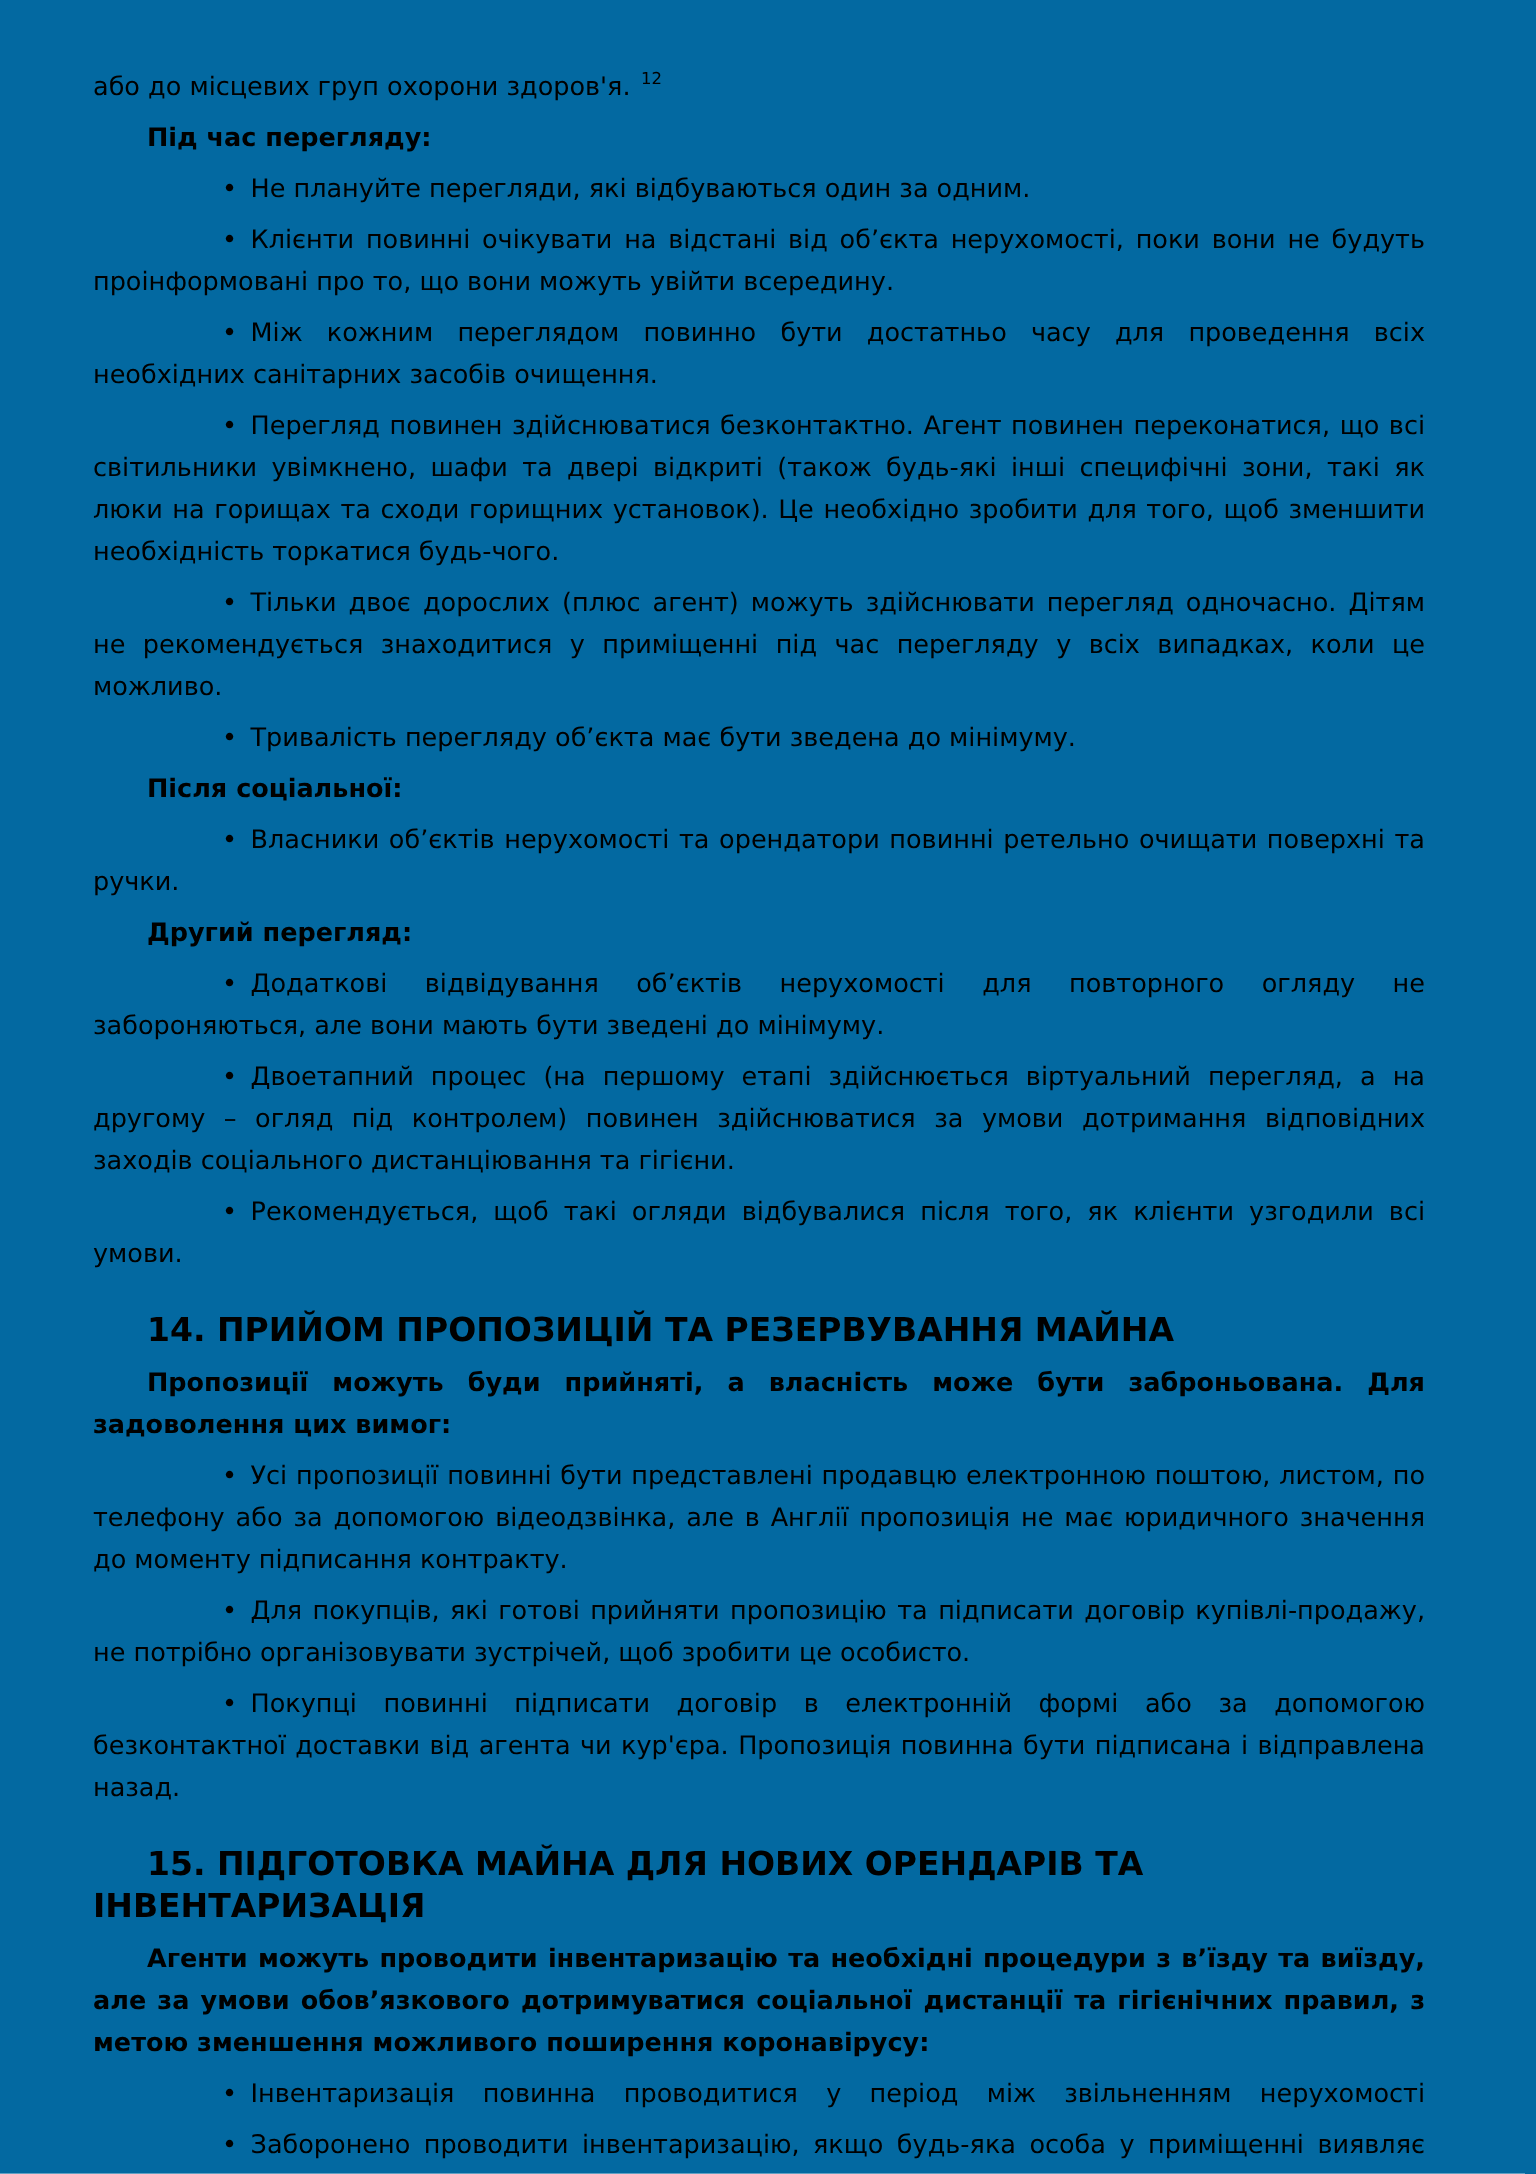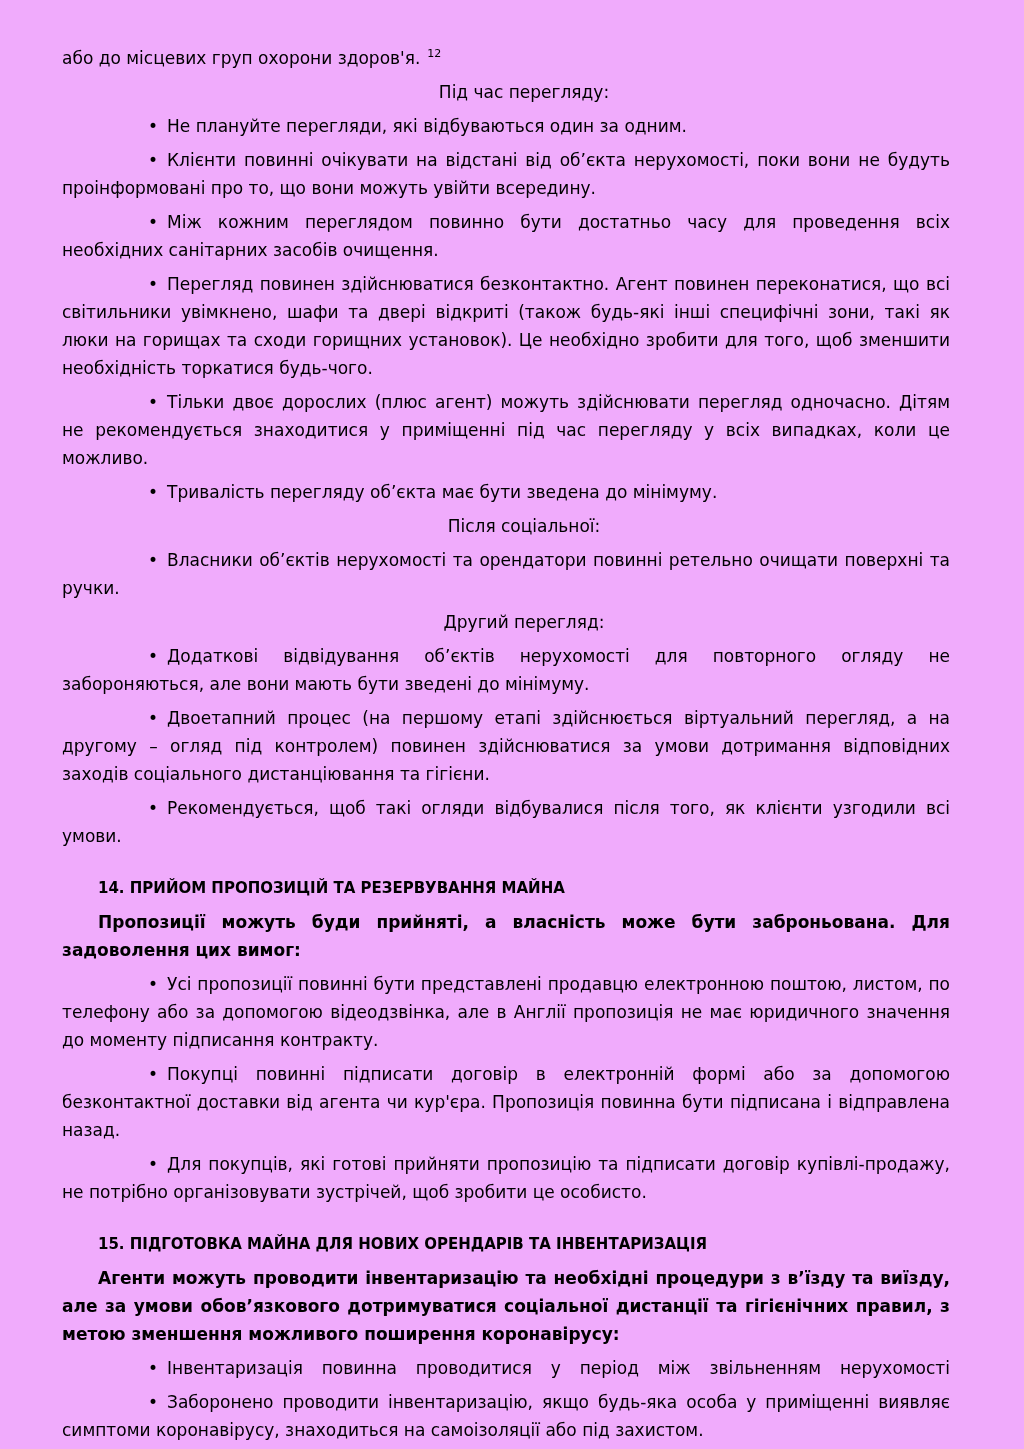--- a/index.html
+++ b/index.html
@@ -13,38 +13,38 @@
     overflow: hidden;
     font-family: "DejaVu Sans", "Liberation Sans", sans-serif;
     color: #000000;
     -webkit-font-smoothing: antialiased;
   }
   .page {
     box-sizing: border-box;
     width: 1024px;
     height: 1449px;
     padding: 38px 74px 0 62px; 
-    background: #f0abfc;
+    background: #0369a1;
   }
   .doc {
     width: 888px;
   }
   p {
     margin: 6px 0;
     font-size: 17px;
     line-height: 28px;
     text-align: justify;
   }
   p.no-indent   { text-indent: 0; }
   p.body-para   { text-indent: 36px; font-weight: bold; }
-  p.subheading  { text-indent: 36px; font-weight: normal; text-align: center; }
+  p.subheading  { text-indent: 36px; font-weight: bold; text-align: left; }
   p.section-heading {
     text-indent: 36px;
     font-weight: bold;
-    font-size: 15px;
+    font-size: 22px;
     line-height: 28px;
     margin-top: 24px;
     text-align: left;
   }
   p.bullet      { text-indent: 86px; }
   p.justify-last { text-align-last: justify; }
   .bullet-dot   { margin-right: 9px; }
   sup.footnote {
     font-size: 11px;
     line-height: 0;
@@ -70,22 +70,22 @@
         <p class="bullet"><span class="bullet-dot">•</span><span>Тривалість перегляду об’єкта має бути зведена до мінімуму.</span></p>
         <p class="subheading">Після соціальної:</p>
         <p class="bullet"><span class="bullet-dot">•</span><span>Власники  об’єктів нерухомості та орендатори повинні ретельно очищати поверхні та ручки.</span></p>
         <p class="subheading">Другий перегляд:</p>
         <p class="bullet"><span class="bullet-dot">•</span><span>Додаткові відвідування об’єктів нерухомості для повторного огляду не забороняються, але вони мають бути зведені до мінімуму.</span></p>
         <p class="bullet"><span class="bullet-dot">•</span><span>Двоетапний процес (на першому етапі здійснюється віртуальний перегляд, а на другому – огляд під контролем) повинен здійснюватися за умови дотримання відповідних заходів соціального дистанціювання та гігієни.</span></p>
         <p class="bullet"><span class="bullet-dot">•</span><span>Рекомендується, щоб такі огляди відбувалися після того, як клієнти узгодили всі умови.</span></p>
         <p class="section-heading">14. ПРИЙОМ ПРОПОЗИЦІЙ ТА РЕЗЕРВУВАННЯ МАЙНА</p>
         <p class="body-para">Пропозиції можуть буди прийняті, а власність може бути заброньована. Для задоволення цих вимог:</p>
         <p class="bullet"><span class="bullet-dot">•</span><span>Усі пропозиції повинні бути представлені продавцю електронною поштою, листом, по телефону або за допомогою відеодзвінка, але в Англії пропозиція не має юридичного значення до моменту підписання контракту.</span></p>
+        <p class="bullet"><span class="bullet-dot">•</span><span>Для покупців, які готові прийняти пропозицію та підписати договір купівлі-продажу, не потрібно організовувати зустрічей, щоб зробити це особисто.</span></p>
         <p class="bullet"><span class="bullet-dot">•</span><span>Покупці повинні підписати договір в електронній формі або за допомогою безконтактної доставки від агента чи кур'єра. Пропозиція повинна бути підписана і відправлена назад.</span></p>
-        <p class="bullet"><span class="bullet-dot">•</span><span>Для покупців, які готові прийняти пропозицію та підписати договір купівлі-продажу, не потрібно організовувати зустрічей, щоб зробити це особисто.</span></p>
         <p class="section-heading">15. ПІДГОТОВКА МАЙНА ДЛЯ НОВИХ ОРЕНДАРІВ ТА ІНВЕНТАРИЗАЦІЯ</p>
         <p class="body-para">Агенти можуть проводити інвентаризацію та необхідні процедури з в’їзду та виїзду, але за умови обов’язкового дотримуватися соціальної дистанції та гігієнічних правил, з метою зменшення можливого поширення коронавірусу:</p>
         <p class="bullet justify-last"><span class="bullet-dot">•</span><span>Інвентаризація повинна проводитися у період між звільненням нерухомості</span></p>
         <p class="bullet"><span class="bullet-dot">•</span><span>Заборонено проводити інвентаризацію, якщо будь-яка особа у приміщенні виявляє симптоми коронавірусу, знаходиться на самоізоляції або під захистом.</span></p>
       </div>
 
   </div>
 </div>
 
 </body></html>

